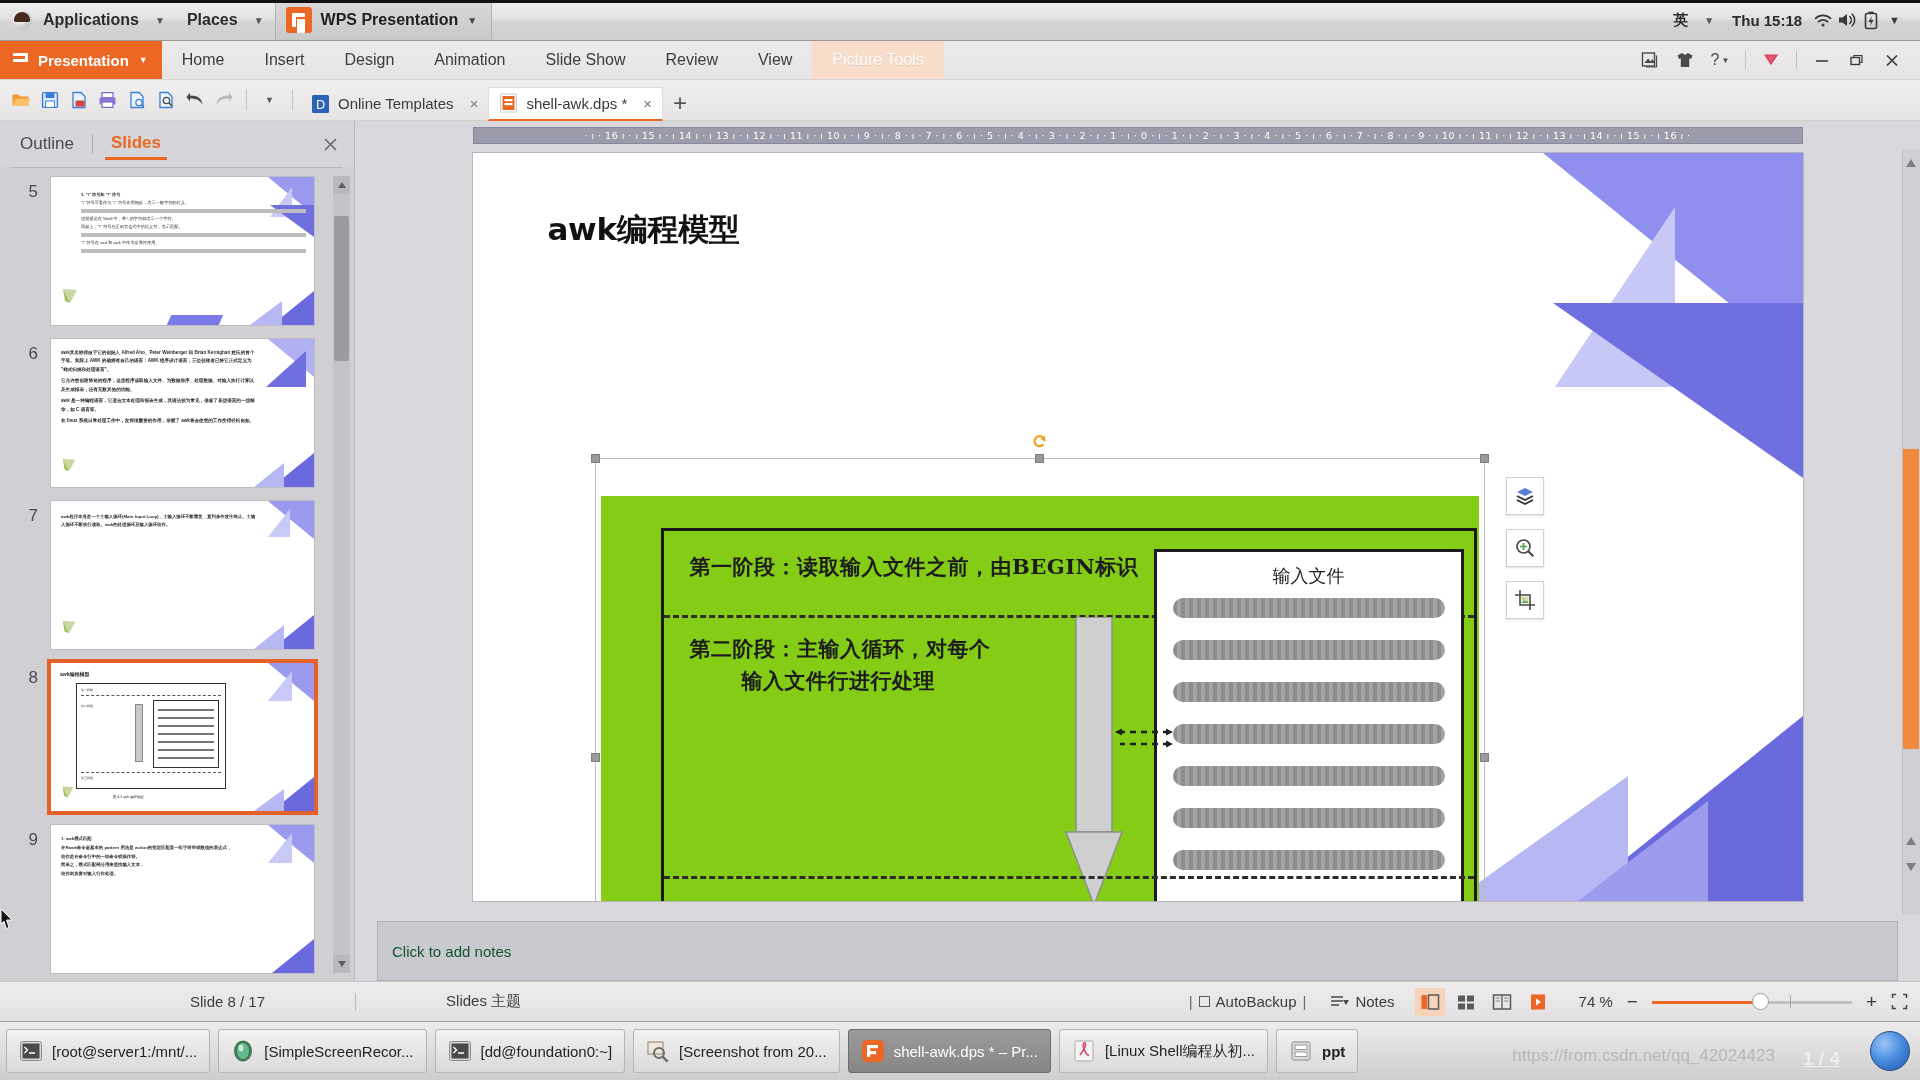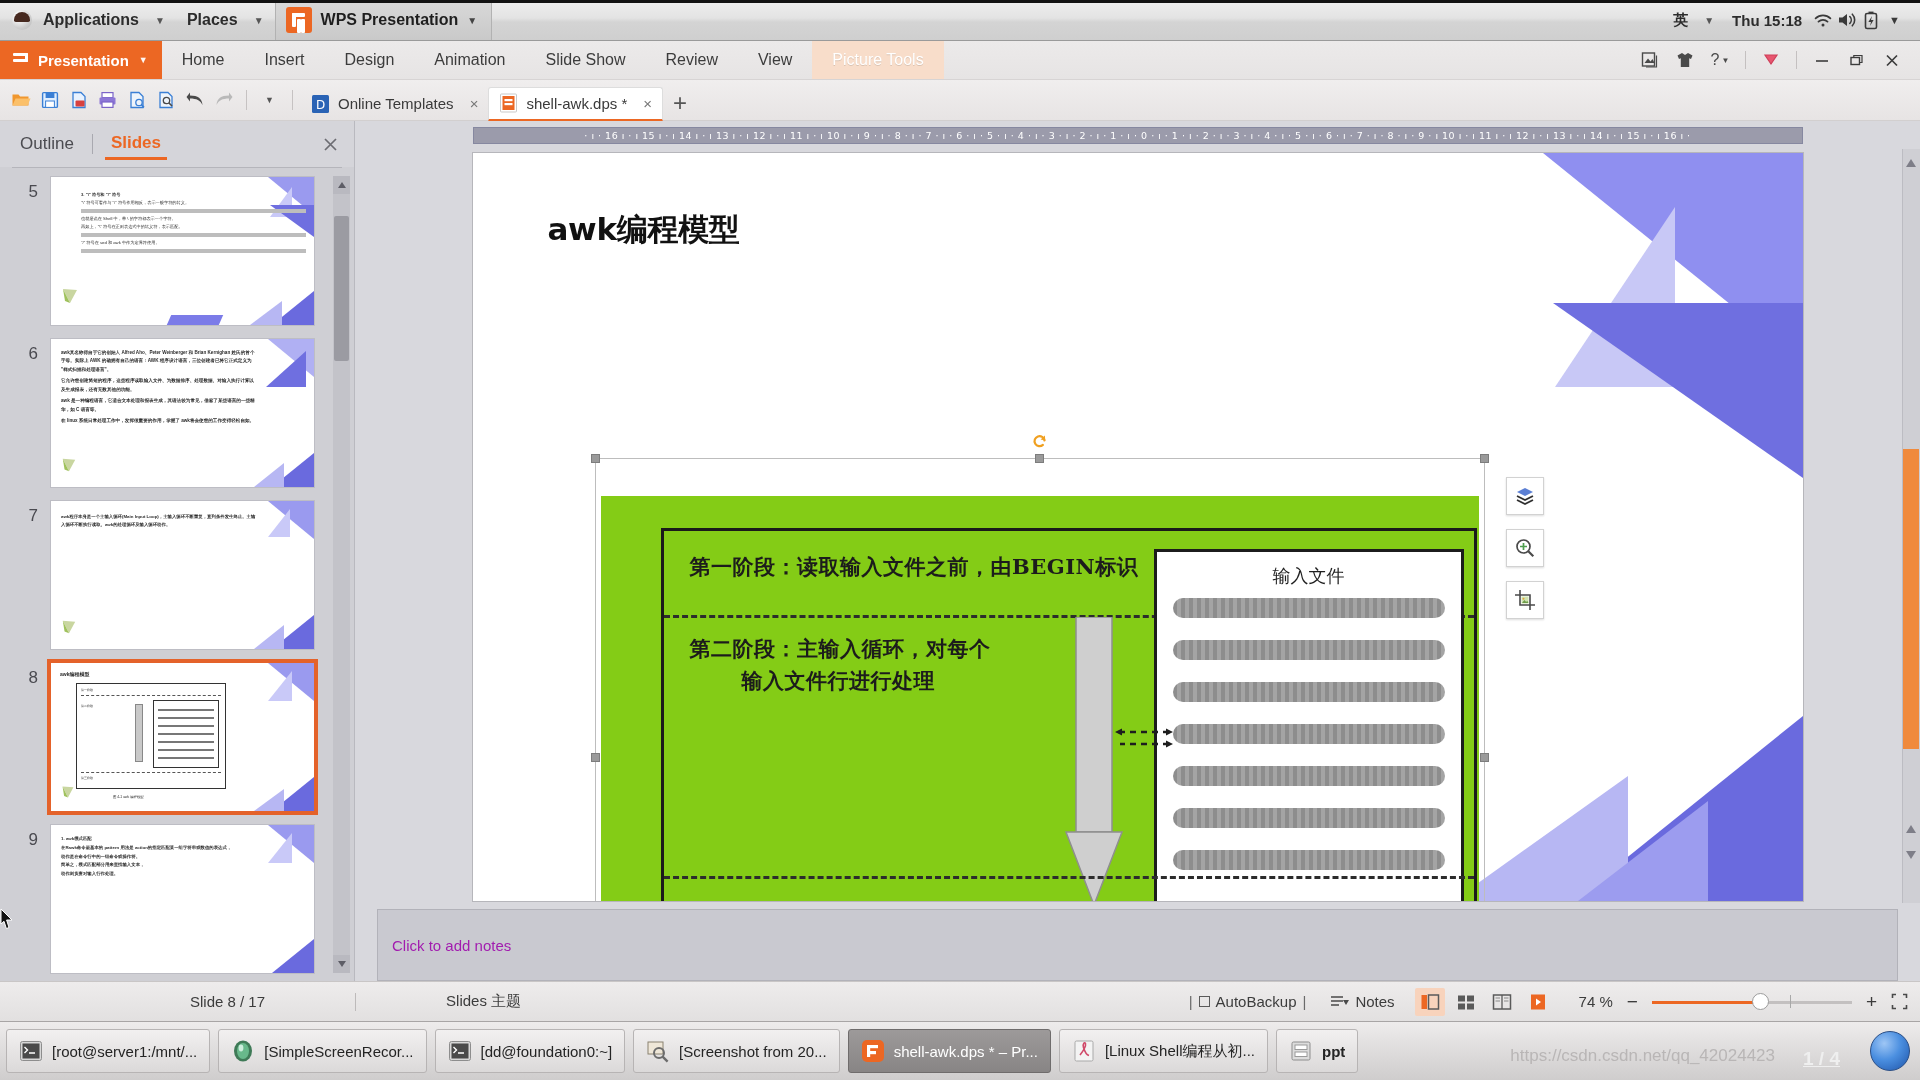--- a/index.html
+++ b/index.html
@@ -235,22 +235,22 @@
 
   
   .right-scroll{
     position:absolute; right:0; top:0; bottom:0; width:18px; background:#cfcfd4; border-left:1px solid #bcbcc2;
   }
   .rs-thumb{ position:absolute; right:1px; top:300px; width:16px; height:300px; background:#f08a3c;}
   .rs-nav{ position:absolute; right:2px; width:14px;height:20px; }
 
   
   .notes-pane{
-    height:72px; margin:6px 22px 0 22px; background:#c9c9d0; border:1px solid #b2b2b9;
-    display:flex;align-items:center;padding-left:14px; color:#a21caf; font-size:15px;
+    height:60px; margin:6px 22px 0 22px; background:#c9c9d0; border:1px solid #b2b2b9;
+    display:flex;align-items:center;padding-left:14px; color:#14532d; font-size:15px;
   }
 
   
   .status-bar{
     height:40px; background:linear-gradient(to bottom,#eeecec,#e2e0e0); border-top:1px solid #c9c6c6;
     display:flex; align-items:center; font-size:15px; color:#3c3c3c;
   }
   .sb-sep{ width:1px;height:18px;background:#bdbaba;margin:0 16px;}
   .sb-center{ display:flex;align-items:center; }
   .sb-right{ margin-left:auto; display:flex;align-items:center; padding-right:12px; gap:6px;}
@@ -914,18 +914,18 @@
       <span class="ticon">
         <svg width="24" height="24" viewBox="0 0 24 24">
             <rect x="3" y="3" width="18" height="18" rx="1.5" fill="#dcdcdc" stroke="#8d8d8d"></rect>
             <rect x="6" y="6" width="12" height="4.5" fill="#fff" stroke="#9a9a9a"></rect>
             <rect x="6" y="13" width="12" height="4.5" fill="#fff" stroke="#9a9a9a"></rect>
           </svg>
       </span>
       <span class="tlabel" style="font-weight:bold;">ppt</span>
     </div>
 
-    <div class="wm-url">https://csdn.csdn.net/qq_42024423</div>
+    <div class="wm-url">https://from.csdn.net/qq_42024423</div>
     <div class="ws-indicator">1 / 4</div>
     <div class="ws-ball"></div>
   </div>
 
 </div>
 
 </body></html>

